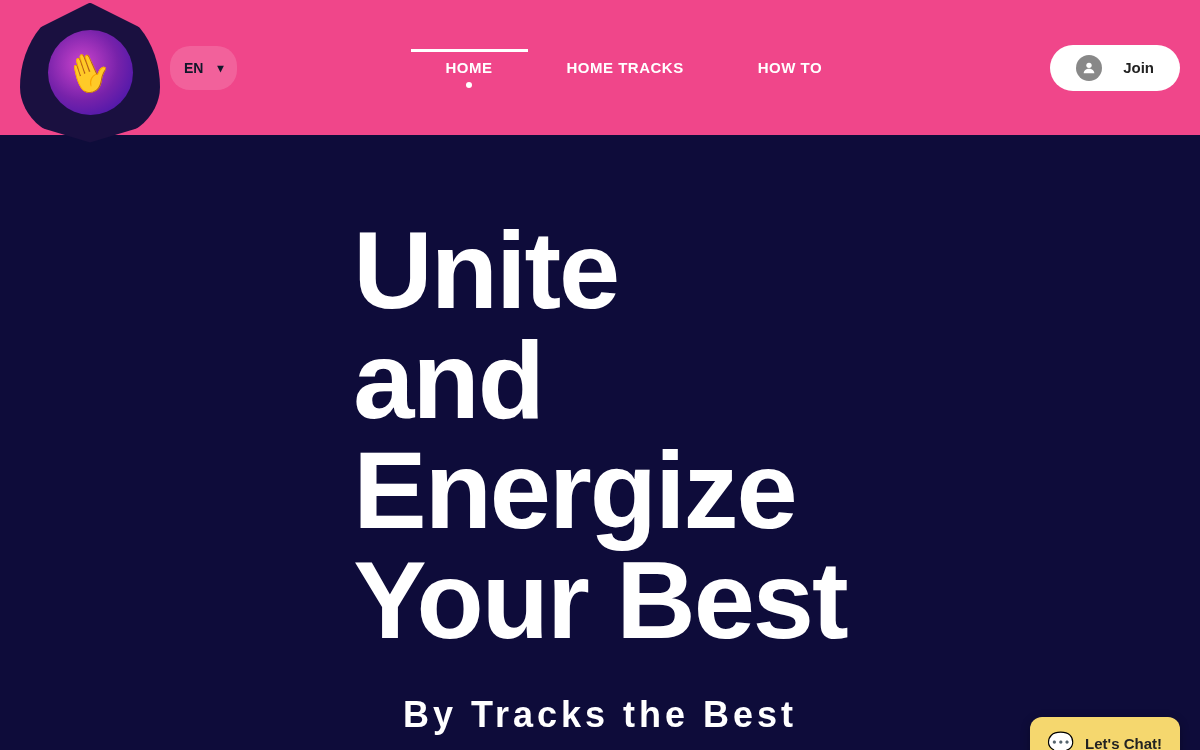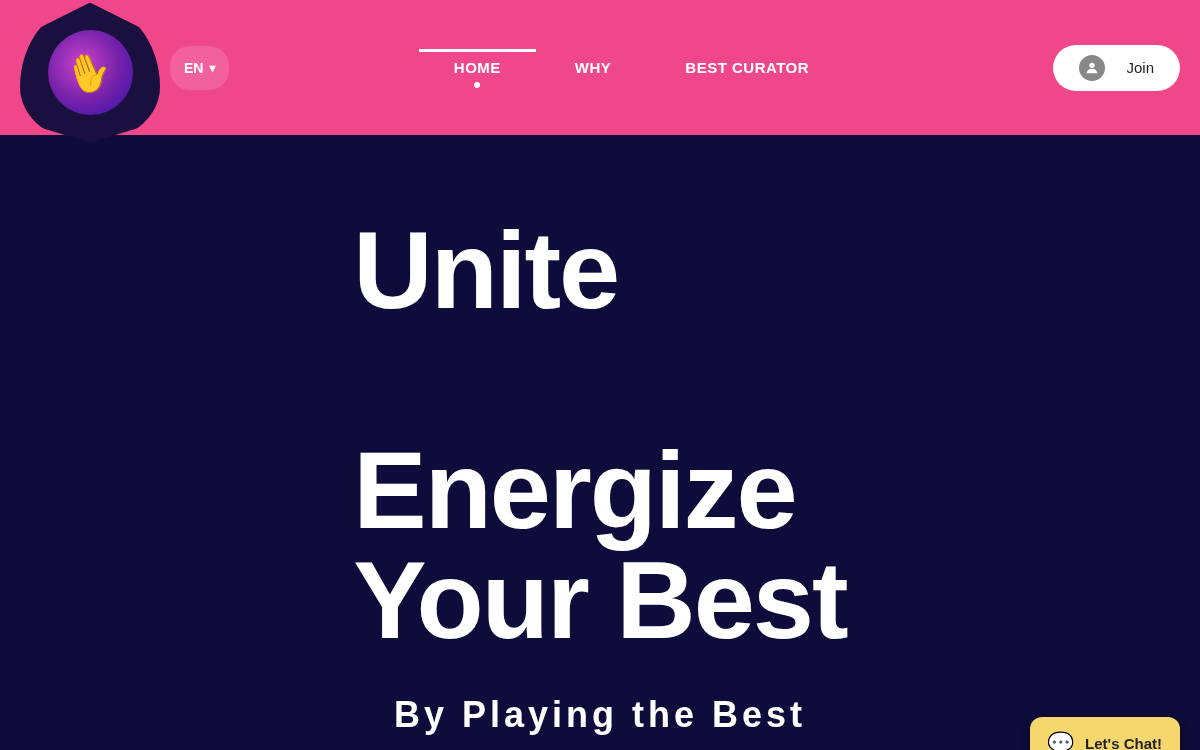--- a/index.html
+++ b/index.html
@@ -56,26 +56,26 @@
       color: #ffddaa;
       transform: rotate(-20deg);
     }
 
     .lang-selector {
       display: flex;
       align-items: center;
       background: rgba(255,255,255,0.15);
       border-radius: 20px;
       padding: 14px 14px;
-      color: #ffffff;
+      color: #0f172a;
       font-weight: bold;
       font-size: 14px;
       margin-left: 10px;
       cursor: pointer;
-      gap: 6px;
+      gap: 14px;
     }
 
     .lang-selector .chevron {
       font-size: 12px;
     }
 
     nav {
       display: flex;
       align-items: center;
       gap: 4px;
@@ -118,21 +118,21 @@
     .nav-item.active::before {
       background: white;
     }
 
     .join-btn {
       background: white;
       border: none;
       border-radius: 25px;
       padding: 10px 26px;
       font-size: 15px;
-      font-weight: 400;
+      font-weight: 700;
       cursor: pointer;
       color: #222;
       display: flex;
       align-items: center;
       gap: 21px;
       margin-left: 20px;
     }
 
     .user-icon {
       width: 26px;
@@ -213,45 +213,45 @@
     </div>
   </div>
 
   <div class="lang-selector">
     <span>EN</span>
     <span class="chevron">▾</span>
   </div>
 
   <nav>
     <a class="nav-item active">HOME</a>
-    <a class="nav-item">WHY</a>
-    <a class="nav-item">BEST CURATOR</a>
+    <a class="nav-item">HOME TRACKS</a>
+    <a class="nav-item">HOW TO</a>
   </nav>
 
   <button class="join-btn">
     <div class="user-icon">
       <svg width="16" height="16" viewBox="0 0 24 24" fill="white">
         <circle cx="12" cy="8" r="4"></circle>
         <path d="M4 20c0-4 3.6-7 8-7s8 3 8 7"></path>
       </svg>
     </div>
     <span>Join</span>
   </button>
 </header>
 
 <main class="main-content">
   <h1 class="hero-title">
     <span>Unite</span><br>
-    <br>
+    <span>and</span><br>
     <span>Energize</span><br>
     <span>Your Best</span>
   </h1>
 
   <p class="subtitle">
-    <span>By Playing the Best</span><br>
+    <span>By Tracks the Best</span><br>
     <span>Tracks for Your</span>
   </p>
 
   <div class="chat-widget">
     <span class="chat-icon">💬</span>
     <span class="chat-label">Let's Chat!</span>
   </div>
 </main>
 
 </body></html>

